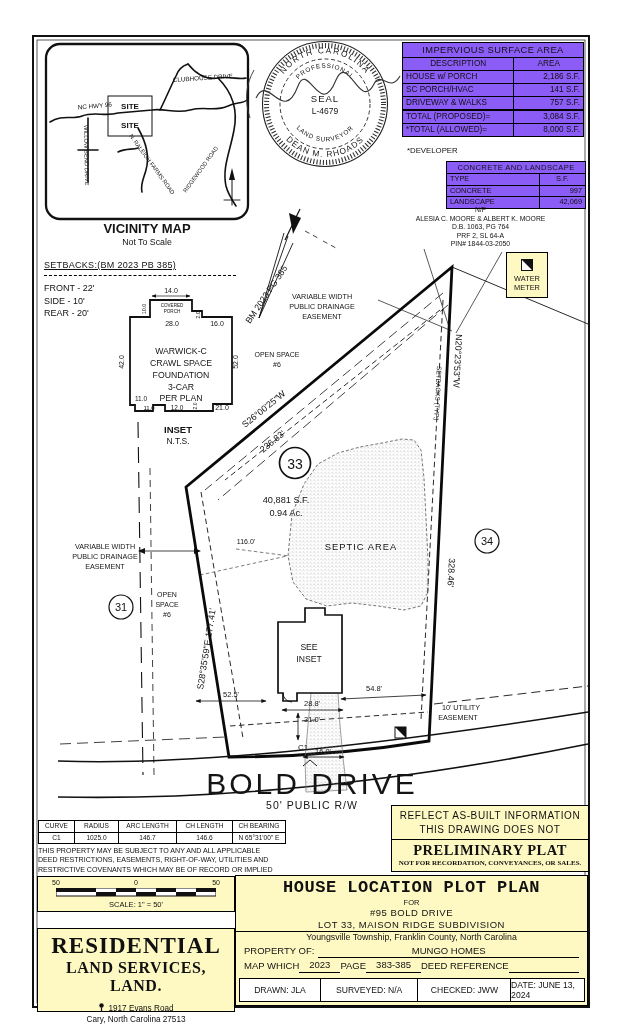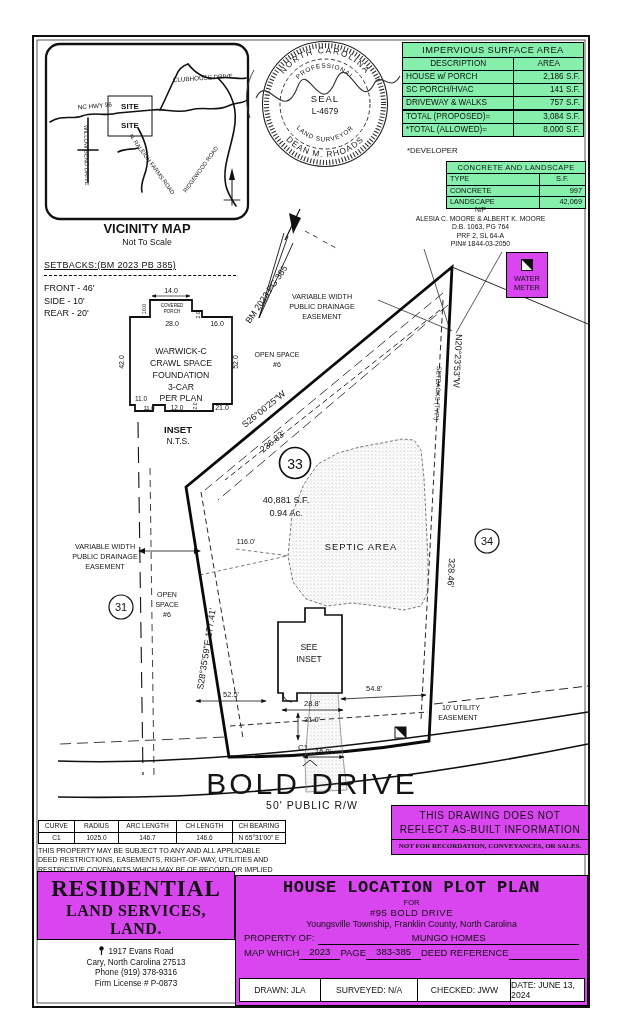--- a/index.html
+++ b/index.html
@@ -1,22 +1,22 @@
 <!DOCTYPE html>
 <html><head>
 <meta charset="utf-8">
 <style>
   html,body{margin:0;padding:0;background:#e8e8e4;}
   .sheet{position:relative;width:622px;height:1024px;background:#ffffff;font-family:"Liberation Sans",sans-serif;color:#111;overflow:hidden;}
   .abs{position:absolute;}
   svg text{fill:#141414;font-family:"Liberation Sans",sans-serif;}
-  .box{border:1.4px solid #000;background:#d946ef;box-sizing:border-box;}
+  .box{border:1.4px solid #000;background:#fef9c3;box-sizing:border-box;}
   .ctr{text-align:center;}
   
-  .tbl{box-sizing:border-box;border:1.3px solid #000;font-size:8.2px;line-height:12px;background:#86efac;}
+  .tbl{box-sizing:border-box;border:1.3px solid #000;font-size:8.2px;line-height:12px;background:#8b5cf6;}
   .tbl .title{border-bottom:1.3px solid #000;text-align:center;font-size:9.3px;line-height:14px;letter-spacing:.4px;}
   .tbl .row{display:flex;border-bottom:1px solid #000;}
   .tbl .row:last-child{border-bottom:none;align-items:center;}
   .tbl .row.sep{border-top:1.6px solid #000;}
   .tbl .c1{flex:0 0 58%;padding:0 3px;border-right:1.2px solid #000;}
   .tbl .c2{flex:1;padding:0 3px;text-align:right;}
   .tbl .hdr .c1,.tbl .hdr .c2{text-align:center;}
   .grid5{display:grid;grid-template-columns:36px 44px 58px 56px 52px;border:1.2px solid #000;font-size:6.6px;background:#fff;}
   .grid5 div{border-right:.9px solid #000;border-bottom:.9px solid #000;text-align:center;line-height:10.5px;}
   .grid5 div:nth-child(5n){border-right:none;}
@@ -287,21 +287,21 @@
         <rect x="0.5" y="0.5" width="11" height="11" fill="#fff" stroke="#111"></rect>
         <polygon points="0.5,0.5 11.5,0.5 11.5,11.5" fill="#111"></polygon>
       </svg>
   <div style="font-size:7.4px;line-height:8.6px">WATER</div>
   <div style="font-size:7.4px;line-height:8.6px">METER</div>
 </div>
 
 <div class="abs" style="left:44px;top:260px;width:195px;z-index:2">
   <div style="font-size:9px;text-decoration:underline;letter-spacing:.3px">SETBACKS:(BM 2023 PB 385)</div>
   <div style="width:192px;border-top:1.6px dashed #000;margin:5px 0 6px"></div>
-  <div style="font-size:9px;line-height:12.5px">FRONT - 46'</div>
+  <div style="font-size:9px;line-height:12.5px">FRONT - 22'</div>
   <div style="font-size:9px;line-height:12.5px">SIDE - 10'</div>
   <div style="font-size:9px;line-height:12.5px">REAR - 20'</div>
 </div>
 
 <div class="abs grid5" style="left:38px;top:820px;z-index:2">
   <div>CURVE</div>
   <div>RADIUS</div>
   <div>ARC LENGTH</div>
   <div>CH LENGTH</div>
   <div>CH BEARING</div>
@@ -313,24 +313,25 @@
 </div>
 
 <div class="abs" style="left:38px;top:847px;width:254px;font-size:7.1px;line-height:9.4px;z-index:2">
   <div>THIS PROPERTY MAY BE SUBJECT TO ANY AND ALL APPLICABLE</div>
   <div>DEED RESTRICTIONS, EASEMENTS, RIGHT-OF-WAY, UTILITIES AND</div>
   <div>RESTRICTIVE COVENANTS WHICH MAY BE OF RECORD OR IMPLIED</div>
 </div>
 
 <div class="abs box" style="left:391px;top:805px;width:198px;z-index:2">
   <div class="ctr" style="padding:3px 0 2px;border-bottom:1.4px solid #000">
+    <div style="font-size:10px;letter-spacing:.6px;line-height:14px">REFLECT AS-BUILT INFORMATION</div>
     <div style="font-size:10px;letter-spacing:.6px;line-height:14px">THIS DRAWING DOES NOT</div>
-    <div style="font-size:10px;letter-spacing:.6px;line-height:14px">REFLECT AS-BUILT INFORMATION</div>
   </div>
   <div class="ctr" style="padding:2px 0 3px">
+    <div style="font-family:'Liberation Serif',serif;font-weight:bold;font-size:14.5px;line-height:17px;letter-spacing:.5px">PRELIMINARY PLAT</div>
     <div style="font-family:'Liberation Serif',serif;font-weight:bold;font-size:7px;line-height:9px">NOT FOR RECORDATION, CONVEYANCES, OR SALES.</div>
   </div>
 </div>
 
 <div class="abs box" style="left:37px;top:876px;width:198px;height:36px;z-index:2">
   <span class="abs" style="left:14px;top:2px;font-size:7px">50</span>
   <span class="abs" style="left:50%;top:2px;transform:translateX(-50%);font-size:7px">0</span>
   <span class="abs" style="right:14px;top:2px;font-size:7px">50</span>
   <svg class="abs" style="left:50%;top:11px;transform:translateX(-50%)" width="160" height="9">
     <rect x="0" y="0" width="160" height="8" fill="#fff" stroke="#111" stroke-width="1"></rect>
@@ -338,38 +339,39 @@
         <rect x="60" y="0" width="20" height="4" fill="#111"></rect>
         <rect x="100" y="0" width="20" height="4" fill="#111"></rect>
         <rect x="140" y="0" width="20" height="4" fill="#111"></rect>
     <rect x="40" y="4" width="20" height="4" fill="#111"></rect>
         <rect x="80" y="4" width="20" height="4" fill="#111"></rect>
         <rect x="120" y="4" width="20" height="4" fill="#111"></rect>
   </svg>
   <div class="abs ctr" style="left:0;right:0;bottom:2px;font-size:7.5px">SCALE: 1" = 50'</div>
 </div>
 
-<div class="abs box ctr" style="left:37px;top:871px;width:198px;height:69px;z-index:2">
+<div class="abs box ctr" style="left:37px;top:928px;width:198px;height:84px;z-index:2">
   <div style="font-family:'Liberation Serif',serif;font-weight:bold;font-size:23px;letter-spacing:1px;line-height:26px;margin-top:4px">RESIDENTIAL</div>
   <div style="font-family:'Liberation Serif',serif;font-weight:bold;font-size:16px;letter-spacing:.5px;line-height:18px">LAND SERVICES, LAND.</div>
   <div style="font-size:8.2px;line-height:10.5px;margin-top:8px">
     <svg width="7" height="9" style="vertical-align:-1px;margin-right:3px">
           <circle cx="3.5" cy="2.5" r="2.2" fill="#111"></circle>
           <line x1="3.5" y1="4.5" x2="3.5" y2="9" stroke="#111" stroke-width="1.2"></line>
         </svg><span>1917 Evans Road</span>
   </div>
   <div style="font-size:8.2px;line-height:10.5px">Cary, North Carolina 27513</div>
   <div style="font-size:8.2px;line-height:10.5px">Phone (919) 378-9316</div>
   <div style="font-size:8.2px;line-height:10.5px">Firm License # P-0873</div>
 </div>
 
 <div class="abs box" style="left:235px;top:875px;width:353px;height:131px;z-index:2">
   <div class="ctr" style="font-family:Liberation Mono, monospace;font-weight:bold;font-size:17px;line-height:20px;letter-spacing:.5px;margin-top:2px">HOUSE LOCATION PLOT PLAN</div>
   <div class="ctr" style="font-size:7.5px;line-height:9px">FOR</div>
   <div class="ctr" style="font-size:9.5px;line-height:11.5px;letter-spacing:.5px">#95 BOLD DRIVE</div>
+  <div class="ctr" style="font-size:9.5px;line-height:11.5px;letter-spacing:.5px;border-bottom:1.2px solid #000;padding-bottom:1px">LOT 33, MAISON RIDGE SUBDIVISION</div>
   <div class="ctr" style="font-size:8.8px;line-height:11px">Youngsville Township, Franklin County, North Carolina</div>
   <div style="font-size:9.5px;line-height:13px;margin:1px 8px 0;display:flex">
     <span>PROPERTY OF:</span>
     <span class="ul ctr" style="flex:1;margin-left:4px">MUNGO HOMES</span>
   </div>
   <div style="font-size:9.5px;line-height:14px;margin:0 8px;display:flex;align-items:flex-end">
     <span>MAP WHICH</span>
     <span class="ul">2023</span>
     <span>PAGE</span>
     <span class="ul">383-385</span>

